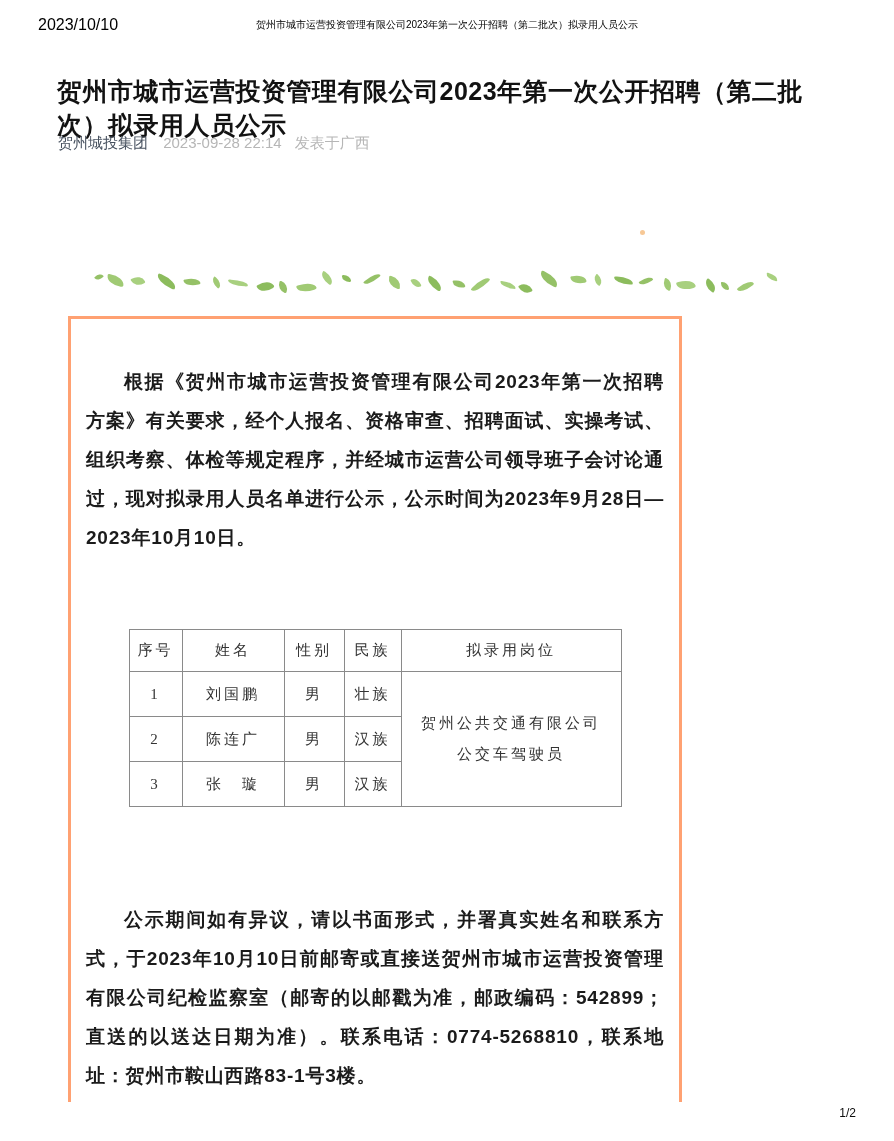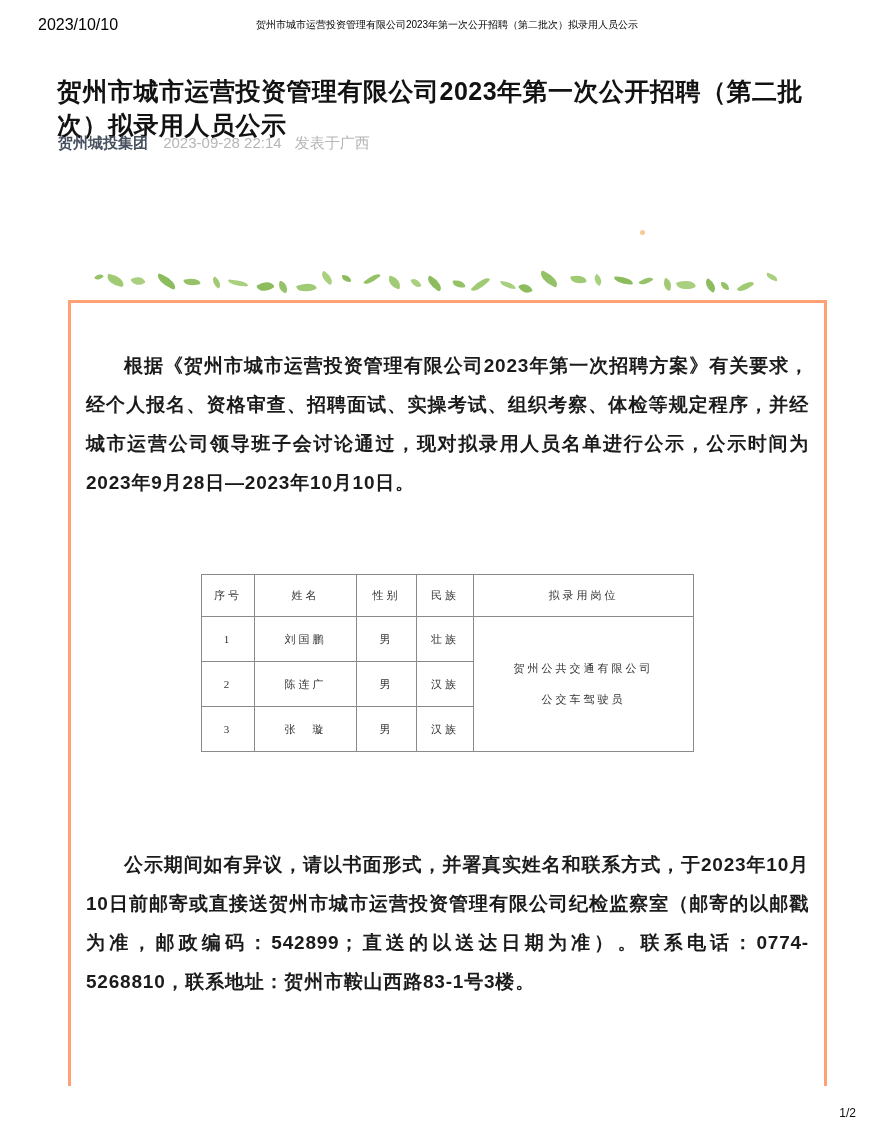--- a/index.html
+++ b/index.html
@@ -16,47 +16,47 @@
   .pf-url  { position:absolute; left:38px; top:1106px; font-size:12px; color:#0c0c0c; white-space:nowrap; }
   .pf-page { position:absolute; right:38px; top:1106px; font-size:12px; color:#0c0c0c; }
 
   
   .art-title {
     position:absolute; left:57px; top:57px; width:766px;
     font-size:25px; line-height:34px; font-weight:700; color:#121212;
     letter-spacing:0.5px;
   }
   .art-meta { position:absolute; left:58px; top:134px; font-size:15px; white-space:nowrap; }
-  .art-author { color:#47515f; font-weight:700; }
+  .art-author { color:#47515f; font-weight:400; }
   .art-time { color:#b6b6b6; margin-left:11px; }
   .art-loc { color:#b6b6b6; margin-left:9px; }
 
   
   .tiny-dot { position:absolute; left:640px; top:230px; width:5px; height:5px;
               border-radius:50%; background:#f7c896; }
   .leaf-divider { position:absolute; left:95px; top:268px; width:698px; height:28px; }
   .leaf { position:absolute; border-radius:10% 90% 15% 90%; opacity:0.95; }
 
   
   .content-box {
-    position:absolute; left:68px; top:300px; width:759px; height:786px;
+    position:absolute; left:68px; top:316px; width:614px; height:786px;
     border:3px solid #ffa172; border-bottom:none; box-sizing:border-box;
   }
   .box-inner { padding:43px 15px 0 15px; }
   .para {
     margin:0; font-size:19px; font-weight:600; color:#1b1b1b;
     line-height:39px; letter-spacing:0.8px; text-align:justify;
     text-indent:2em; font-family:"Liberation Sans", sans-serif;
   }
   .para2 { margin-top:93px; }
 
   
   table.roster {
     margin:72px auto 0 auto; border-collapse:collapse; table-layout:fixed;
-    width:492px; font-family:"Liberation Serif", serif; font-size:11px; color:#333;
+    width:492px; font-family:"Liberation Serif", serif; font-size:15px; color:#333;
   }
   table.roster th, table.roster td {
     border:1px solid #8a8a8a; text-align:center; vertical-align:middle;
     font-weight:normal; letter-spacing:3px; padding:0;
   }
   table.roster th { height:41px; }
   table.roster td { height:44px; }
   td.pos div { line-height:31px; letter-spacing:3px;font-family:Liberation Serif, serif; }
 </style>
 </head>

